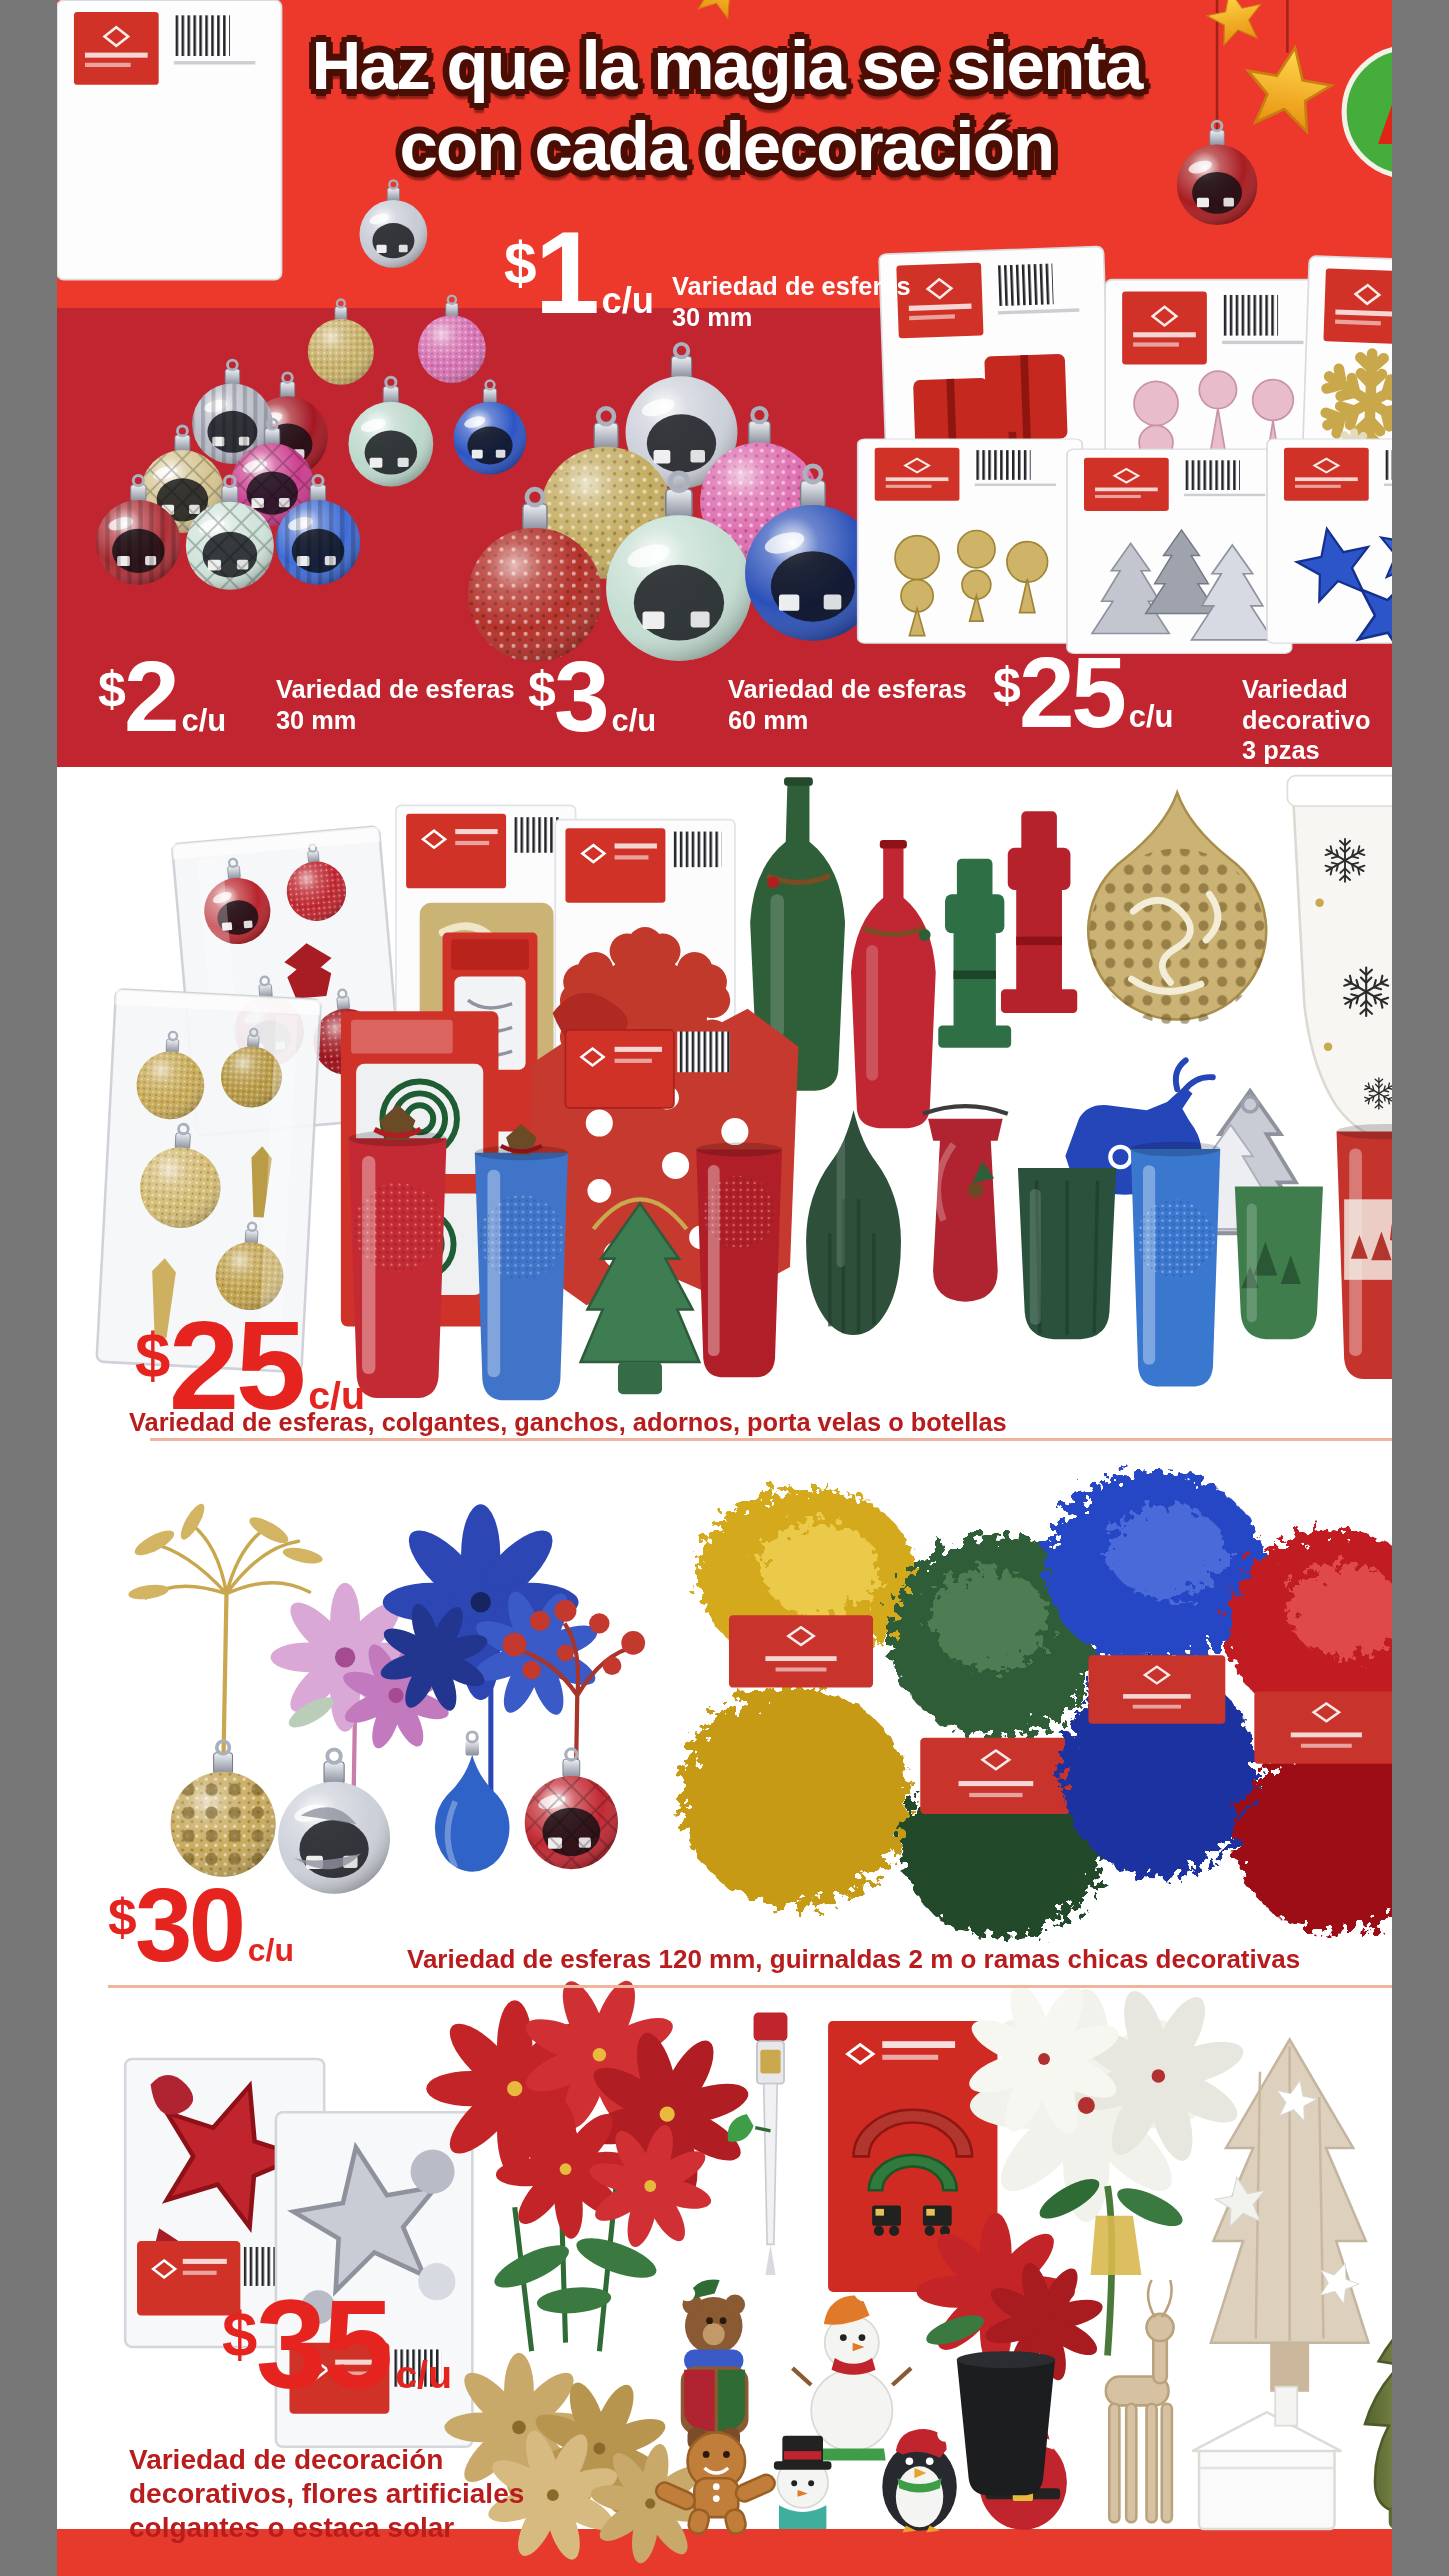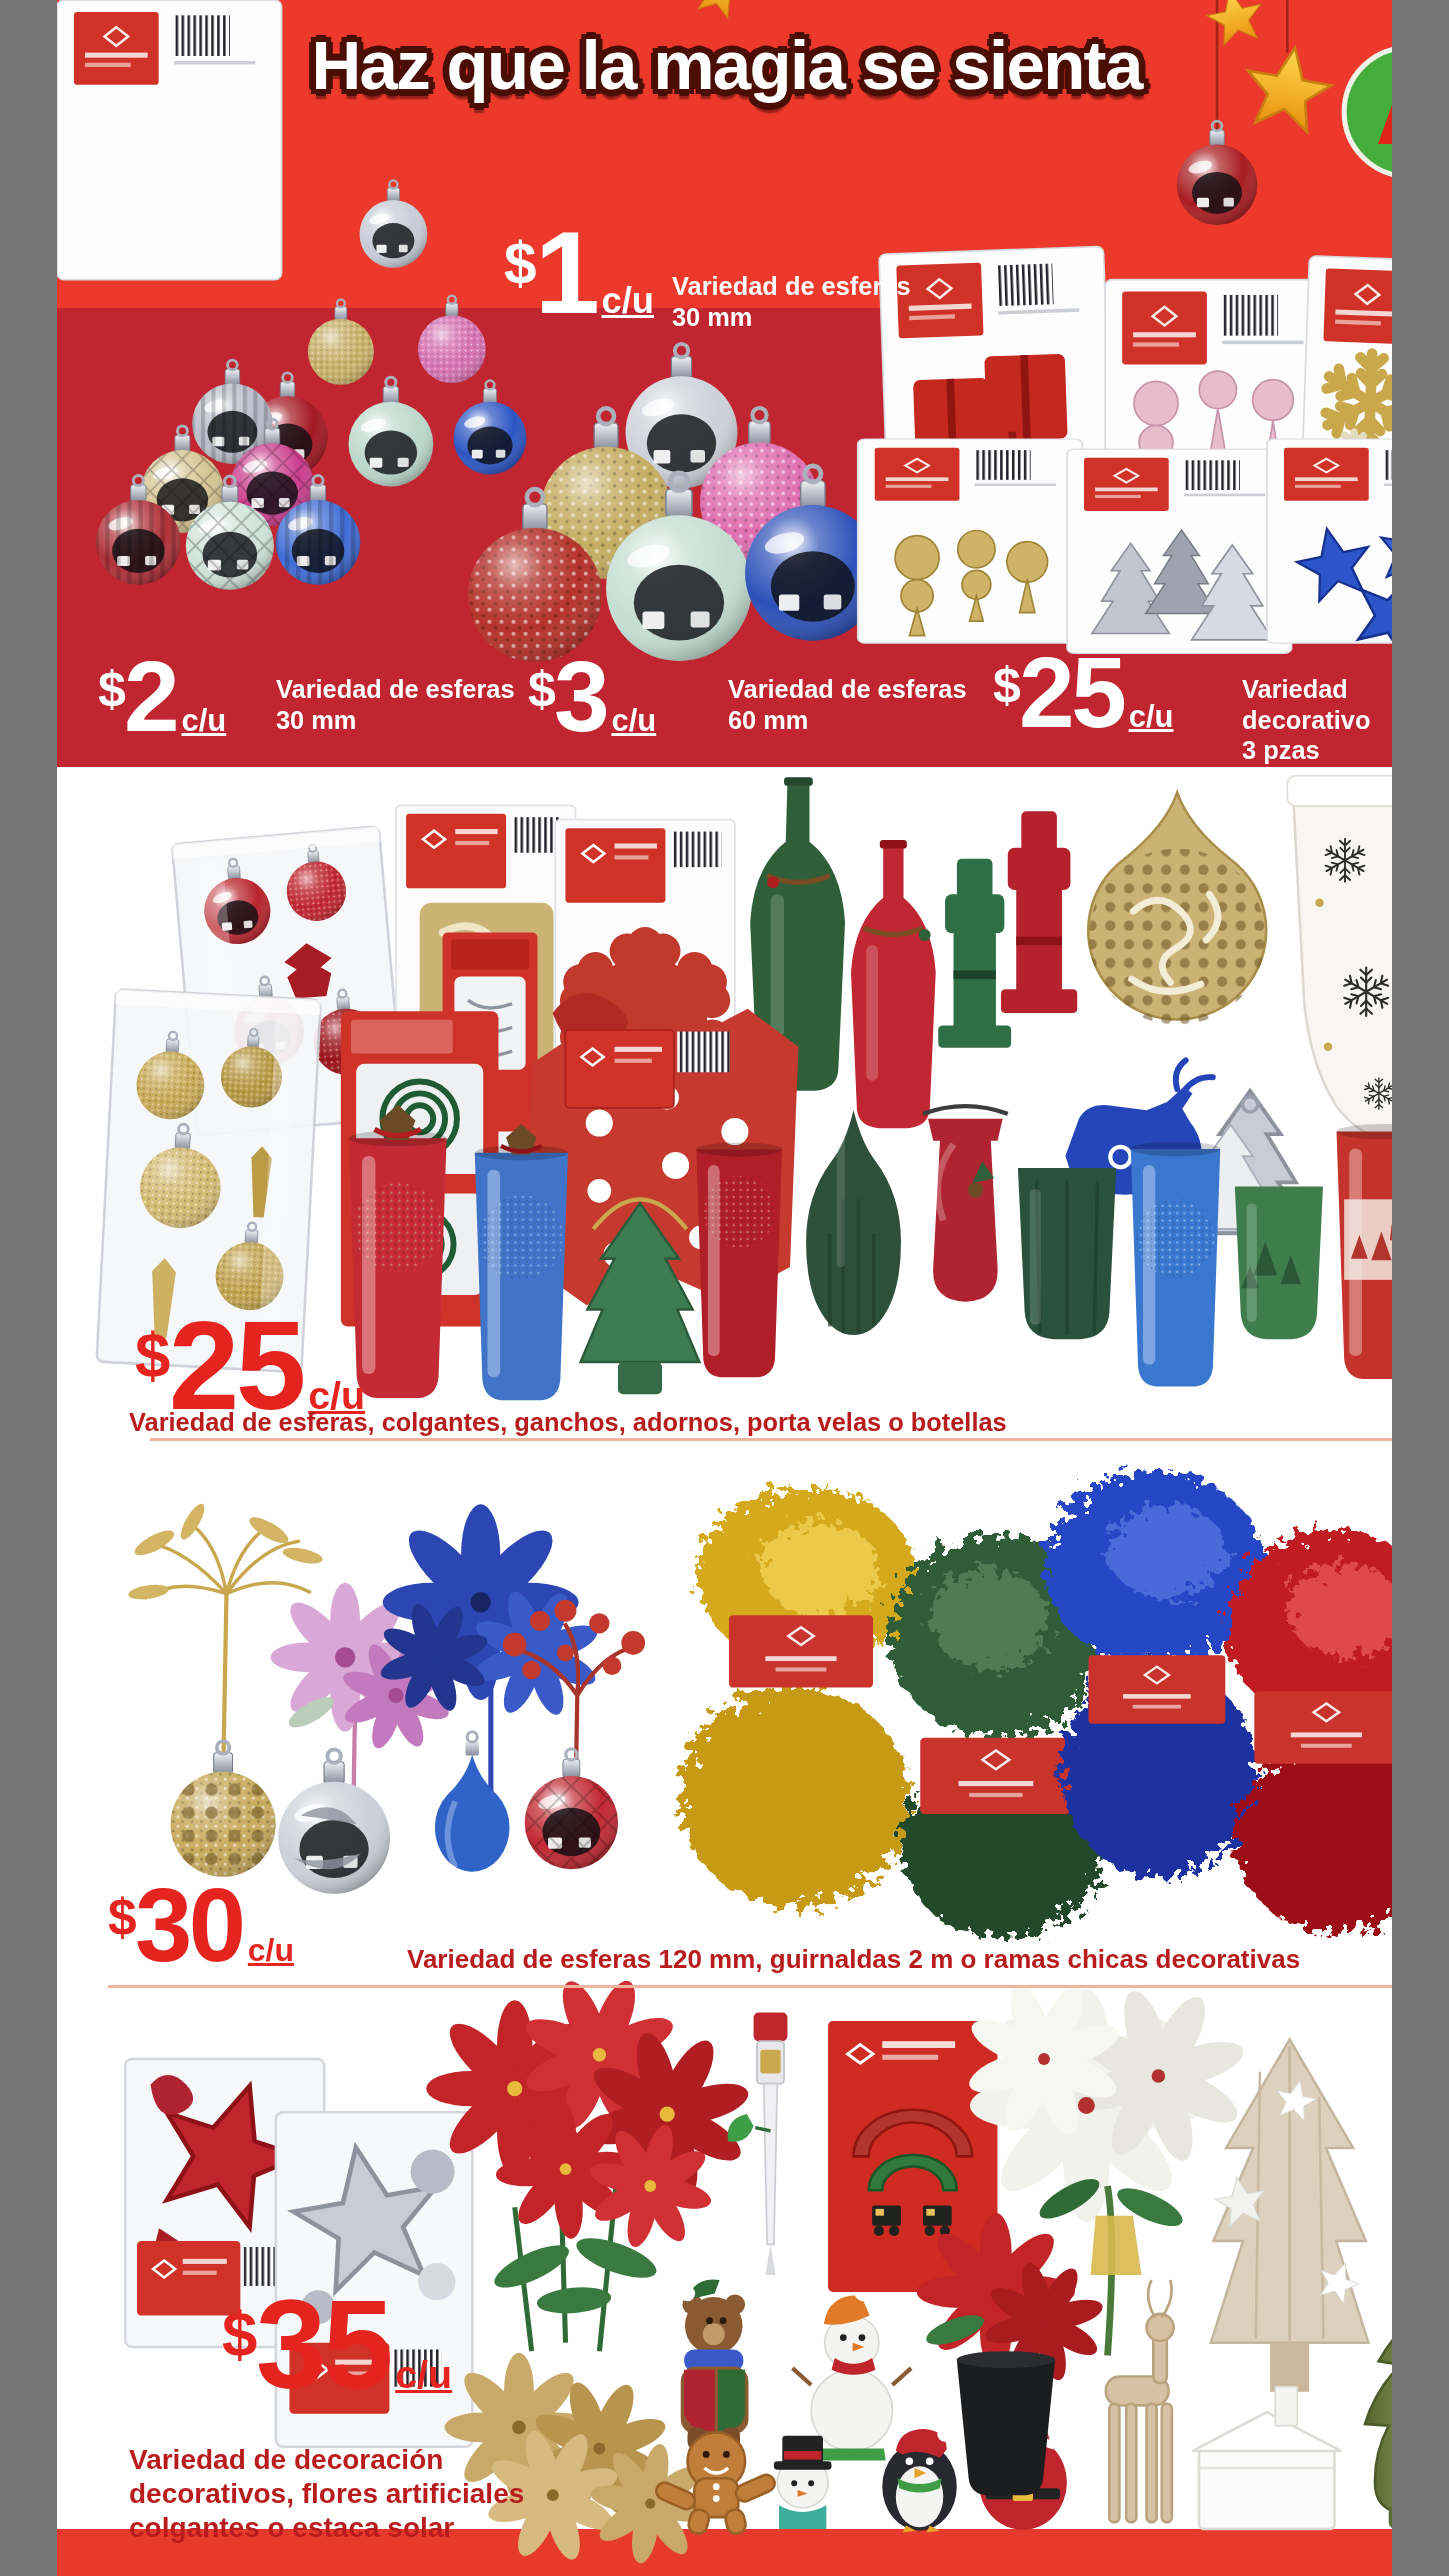--- a/index.html
+++ b/index.html
@@ -12,21 +12,21 @@
   svg.scene{position:absolute;left:0;overflow:visible;}
   .corner{left:17px;top:17px;width:22px;height:15.3px;}
   .corner div{height:3.4px;margin-bottom:1.7px;}
   .title{left:110px;top:25.4px;width:1119px;text-align:center;color:#fff;font-weight:bold;
          font-size:69px;line-height:81px;letter-spacing:-1.7px;
          text-shadow:-5.1px -5.1px 0 #4a0e05,5.1px -5.1px 0 #4a0e05,-5.1px 5.1px 0 #4a0e05,5.1px 5.1px 0 #4a0e05,
                      0 -6.8px 0 #4a0e05,0 6.8px 0 #4a0e05,-6.8px 0 0 #4a0e05,6.8px 0 0 #4a0e05,0 10.2px 1.7px rgba(40,5,2,.45);}
   .price{font-weight:bold;white-space:nowrap;line-height:1;}
   .price .cur{font-size:.5em;vertical-align:.5em;letter-spacing:-1.7px;}
   .price .amt{letter-spacing:-3.4px;}
-  .price .unit{font-size:.31em;margin-left:5.1px;letter-spacing:0;text-decoration:underline;}
+  .price .unit{font-size:.31em;margin-left:5.1px;letter-spacing:0;}
   .price.white{color:#fff;}
   .price.red{color:#e52420;}
   .desc{font-weight:bold;color:#fff;font-size:25.4px;line-height:30.5px;}
   .desc.dark{color:#b91c1c;margin-top:31px;}
   .divider{height:2.5px;background:#efb49e;}
 </style>
 </head>
 <body>
 
 <div id="page">
@@ -852,20 +852,21 @@
     </g>
     <g>
       <path d="M1598,320 q20,34 52,58 l-22,6 q30,26 48,58 l-26,4 q30,30 42,70 l-28,2 q18,34 16,72 q-2,28 -34,32 l-56,0 q-32,-4 -34,-32 q-2,-38 16,-72 l-28,-2 q12,-40 42,-70 l-26,-4 q18,-32 48,-58 l-22,-6 q32,-24 52,-58 z" fill="url(#gOlive)" stroke="#4c5a28" stroke-width="3"></path>
       <rect x="1572" y="612" width="54" height="28" rx="8" fill="#5c6b33"></rect>
       <rect x="1582" y="360" width="14" height="230" rx="7" fill="#fff" opacity=".22"></rect>
     </g>
   </svg>
 
   <div class="abs title">
     <span>Haz que la magia se sienta</span><br>
+    <span>con cada decoración</span>
   </div>
 
   <div class="abs price white" style="left:447px;top:214px;font-size:117px"><span class="cur">$</span><span class="amt">1</span><span class="unit">c/u</span></div>
   <div class="abs desc" style="left:615px;top:271px"><span>Variedad de esferas</span><br><span>30 mm</span></div>
 
   <div class="abs price white" style="left:41px;top:646px;font-size:100px"><span class="cur">$</span><span class="amt">2</span><span class="unit">c/u</span></div>
   <div class="abs desc" style="left:219px;top:674px"><span>Variedad de esferas</span><br><span>30 mm</span></div>
 
   <div class="abs price white" style="left:471px;top:646px;font-size:100px"><span class="cur">$</span><span class="amt">3</span><span class="unit">c/u</span></div>
   <div class="abs desc" style="left:671px;top:674px"><span>Variedad de esferas</span><br><span>60 mm</span></div>

